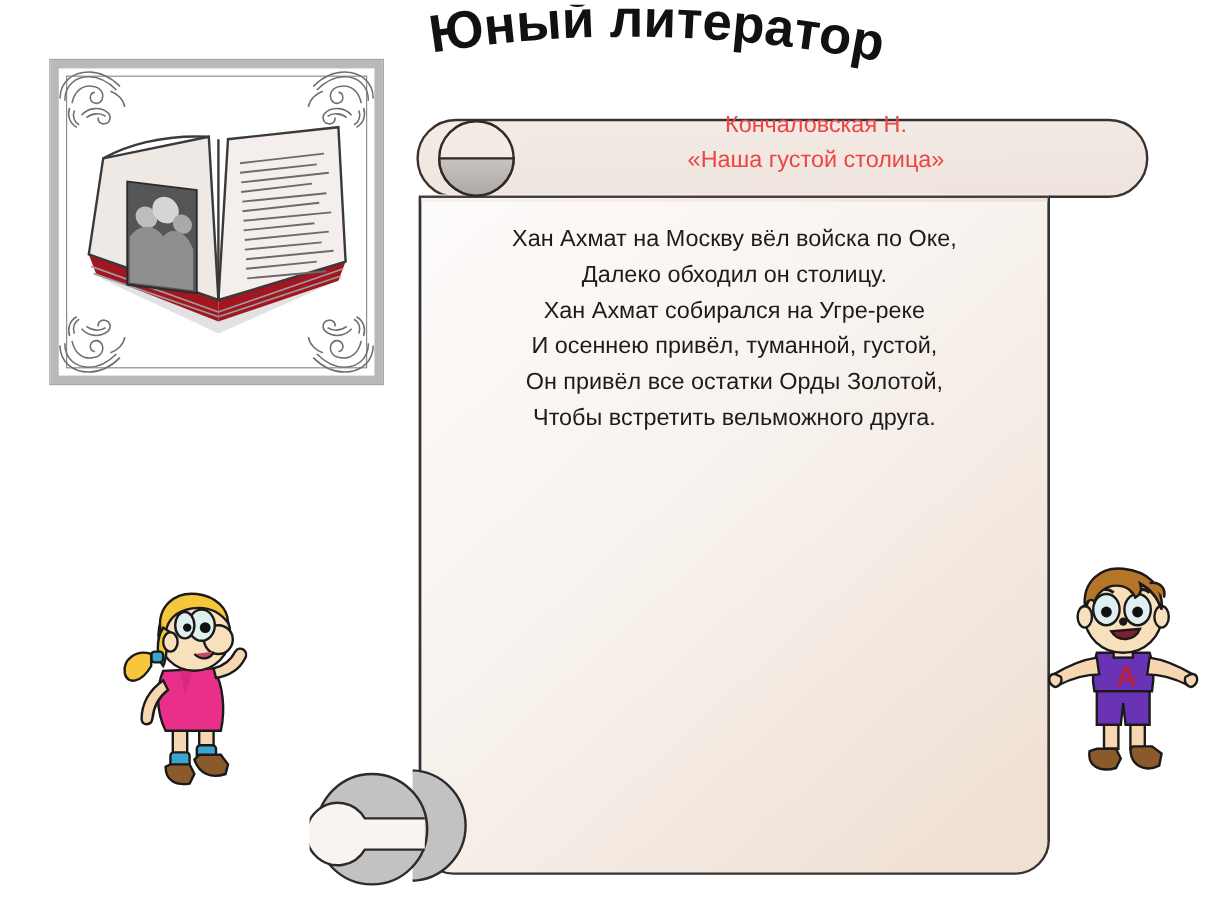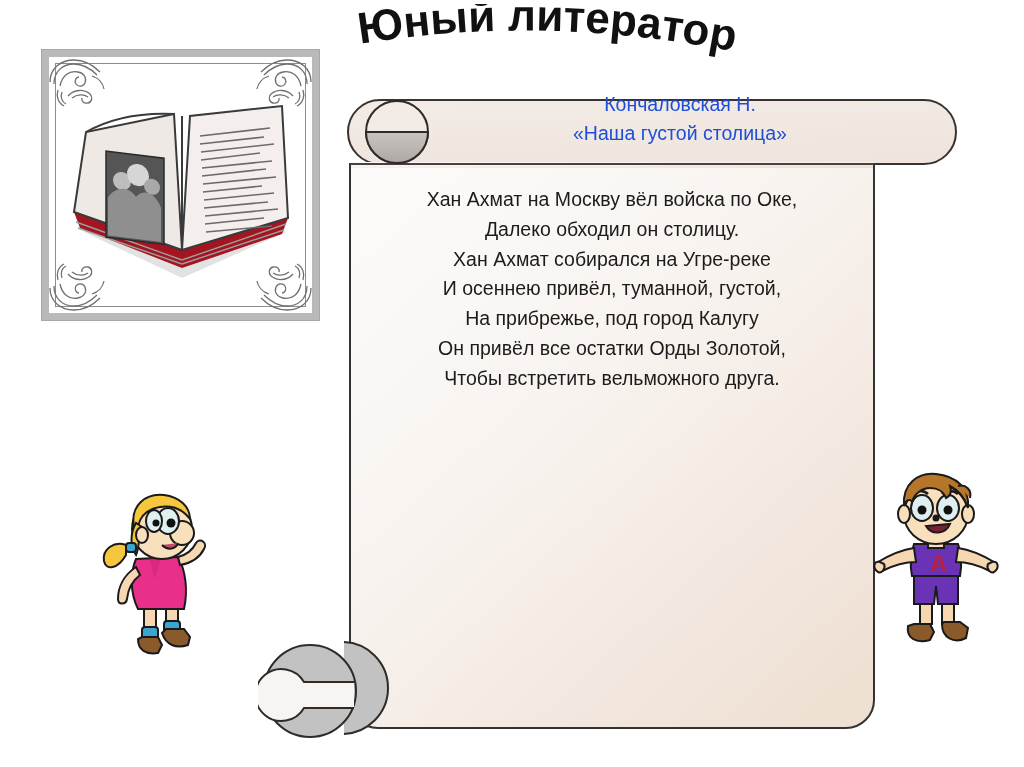--- a/index.html
+++ b/index.html
@@ -96,21 +96,21 @@
   .scroll svg { display:block; width: 632px; height: 660px; }
 
   .scroll-header-text {
     position: absolute;
     left: 400px;
     top: 90px;
     width: 560px;
     text-align: center;
     font-size: 19.5px;
     line-height: 29px;
-    color: #1d4ed8;
+    color: #ef4444;
   }
   .scroll-header-text .ln { display:block; white-space: nowrap; }
 
   .poem {
     position: absolute;
     left: 362px;
     top: 185px;
     width: 500px;
     font-size: 19.5px;
     line-height: 29.8px;
@@ -314,21 +314,20 @@
   <div class="scroll-header-text">
     <span class="ln">Кончаловская Н.</span>
     <span class="ln">«Наша густой столица»</span>
   </div>
 
   <div class="poem">
     <span class="ln">Хан Ахмат на Москву вёл войска по Оке,</span>
     <span class="ln">Далеко обходил он столицу.</span>
     <span class="ln">Хан Ахмат собирался на Угре-реке</span>
     <span class="ln">И осеннею привёл, туманной, густой,</span>
-    <span class="ln">На прибрежье, под город Калугу</span>
     <span class="ln">Он привёл все остатки Орды Золотой,</span>
     <span class="ln">Чтобы встретить вельможного друга.</span>
   </div>
 
   <div class="kid-girl">
     <svg viewBox="0 0 124 175" xmlns="http://www.w3.org/2000/svg">
 
       <path d="M48,118 L48,146 L60,146 L60,118 Z" fill="#f6d7b2" stroke="#1a1a1a" stroke-width="2"></path>
       <path d="M70,118 L70,140 L82,140 L82,118 Z" fill="#f6d7b2" stroke="#1a1a1a" stroke-width="2"></path>
 

